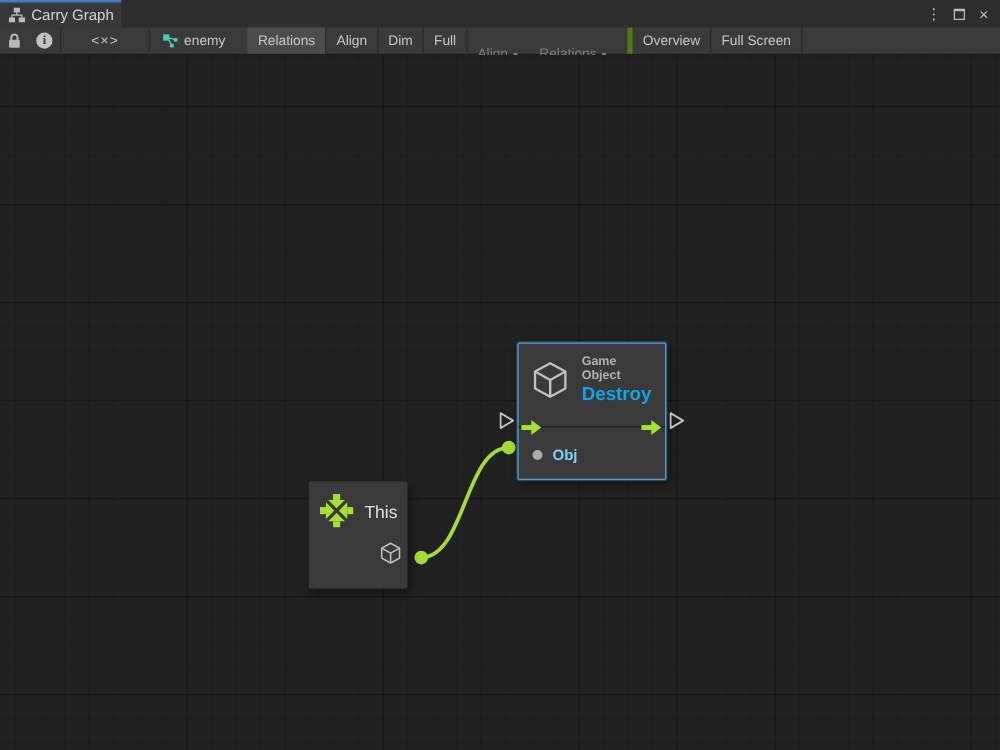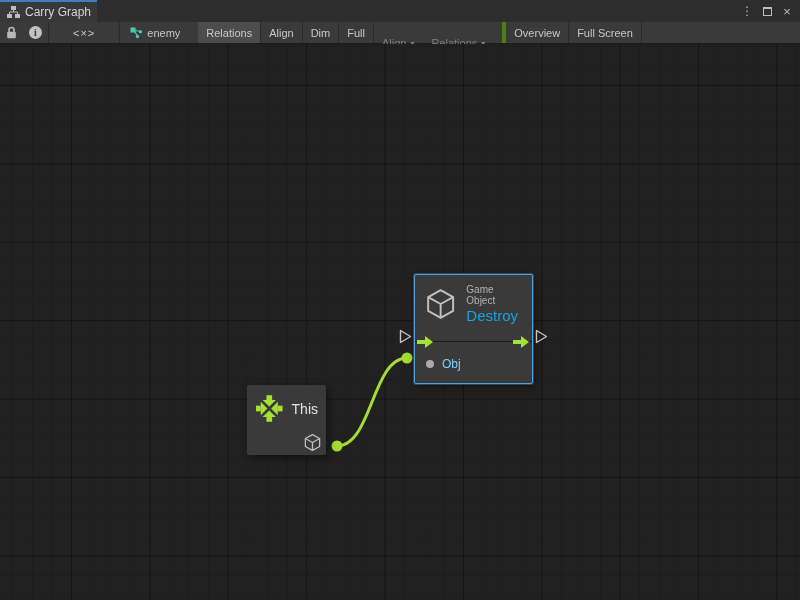--- a/index.html
+++ b/index.html
@@ -90,25 +90,26 @@
   }
 
   .wire-svg { position:absolute; left:0; top:0; width:800px; height:556px; pointer-events:none; }
 
   
   .node {
     position:absolute; background:#3a3a3a; border-radius:2px;
     box-shadow:2px 3px 8px rgba(0,0,0,0.45);
     cursor:default;
   }
-  .node-this { left:247px; top:341px; width:79px; height:70px; }
+  .node-this { left:247px; top:341px; width:79px; height:86px; }
   .node-destroy {
     left:414px; top:230px; width:119px; height:110px;
     border:1px solid #4fa0dc;
     box-shadow:0 0 0 1px rgba(79,160,220,0.35), 2px 3px 8px rgba(0,0,0,0.45);
+    font-weight:bold;
   }
   .node-header { display:flex; align-items:center; gap:9px; padding:9px 8px 6px 9px; }
   .node-title { font-size:14px; color:#e2e2e2; }
   .node-titles { display:flex; flex-direction:column; gap:1px; }
   .node-category { font-size:10px; color:#b2b2b2; }
   .node-title-lg { font-size:15px; color:#0ea5e9; }
   .this-icon { width:29px; height:29px; }
   .cube-icon-lg { width:34px; height:34px; }
   .cube-icon-sm { position:absolute; right:4px; top:48px; width:19px; height:19px; }
 

